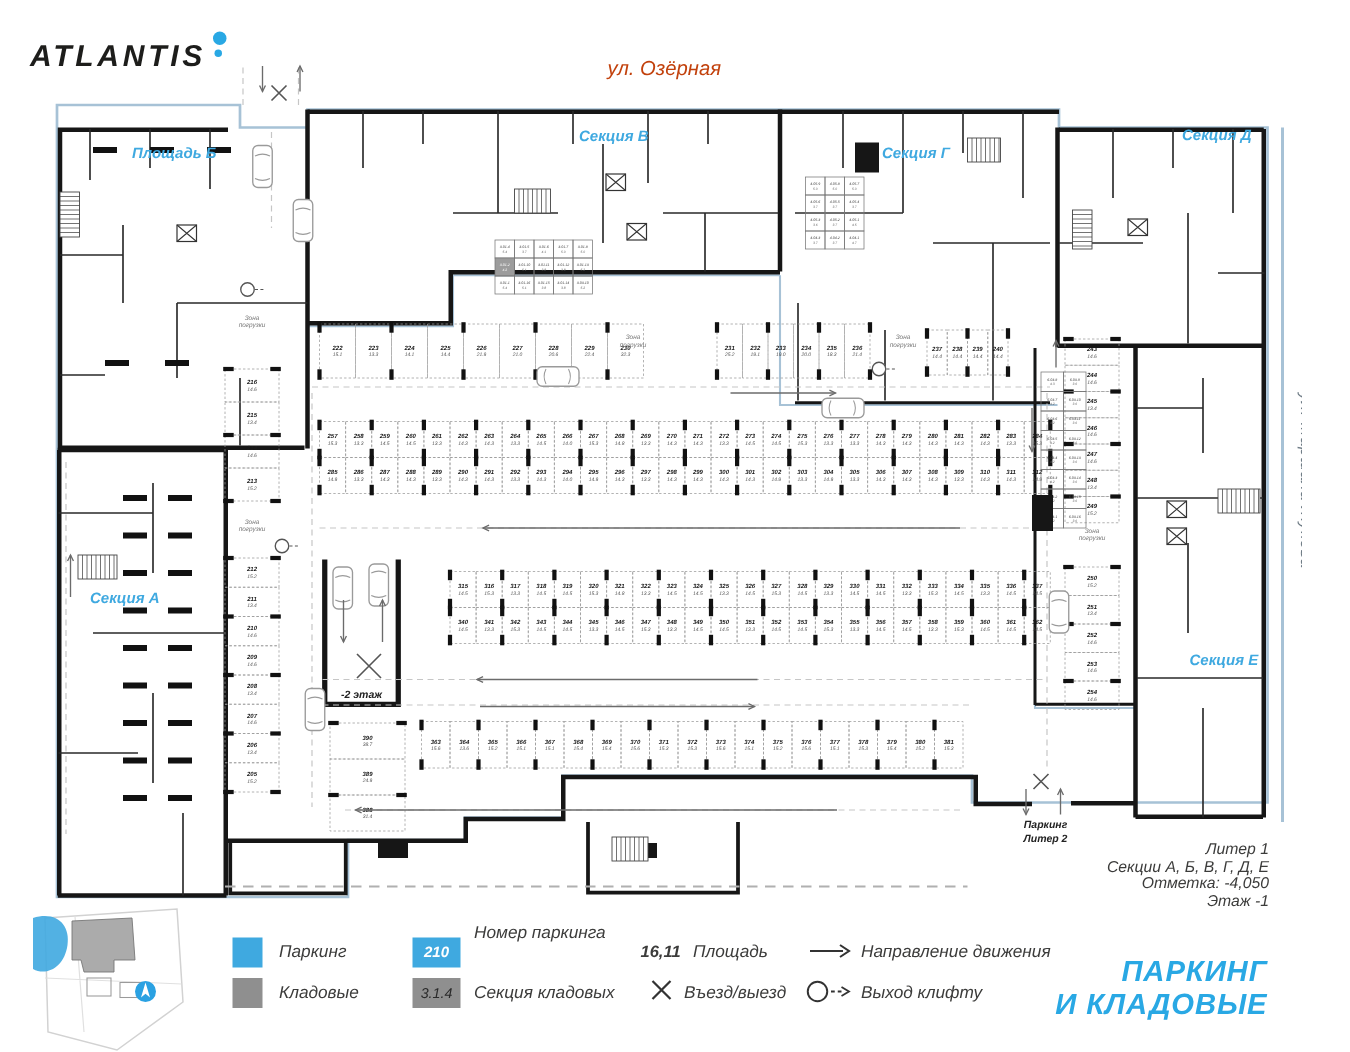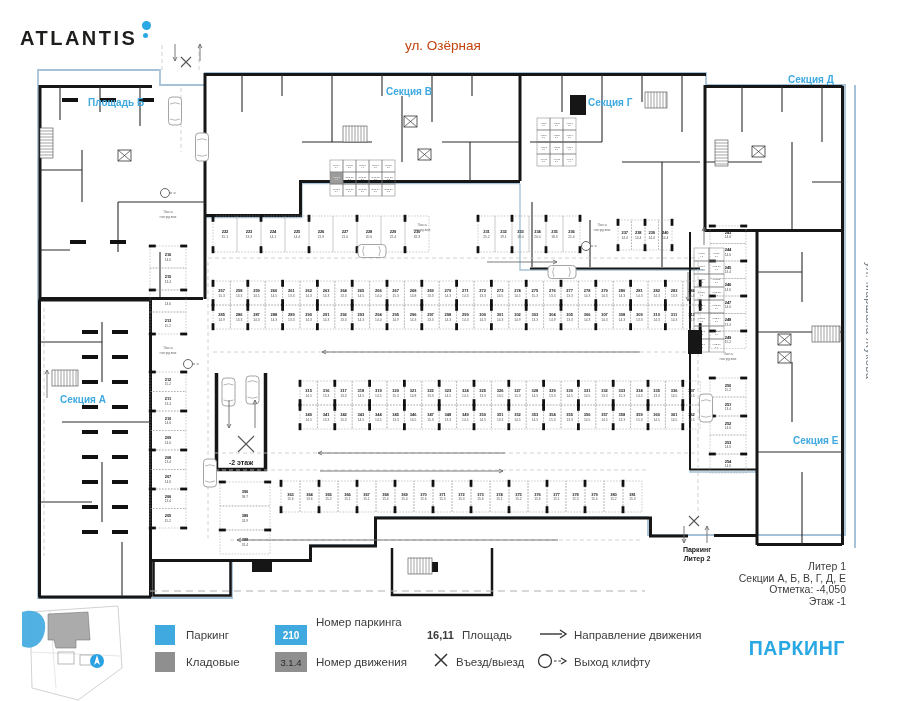--- a/index.html
+++ b/index.html
@@ -1,27 +1,27 @@
 <!DOCTYPE html>
 <html><head>
 <meta charset="utf-8">
 <style>
   html,body{margin:0;padding:0;background:#fff;}
   #stage{position:relative;width:868px;height:701px;background:#fff;overflow:hidden;
-         font-family:"Liberation Sans",sans-serif;}
+         font-family:"Liberation Sans",sans-serif;font-style:italic;}
   #plan-svg{position:absolute;left:0;top:0;}
   .abs{position:absolute;}
   .logo{left:20px;top:27px;font-size:20px;font-weight:bold;letter-spacing:2.5px;color:#1d1d1b;}
   .dot1{left:142px;top:21px;width:9px;height:9px;border-radius:50%;background:#29a8e4;}
   .dot2{left:143px;top:33px;width:5px;height:5px;border-radius:50%;background:#29a8e4;}
   .street-top{left:405px;top:38px;font-size:13.5px;color:#c2410c;}
   .street-right{left:864px;top:262px;writing-mode:vertical-rl;font-size:11px;color:#6e7b85;letter-spacing:.5px;}
   .sec{color:#3fa9e0;font-size:10px;font-weight:700;white-space:nowrap;}
   .sec-b{left:88px;top:97px;}  .sec-v{left:386px;top:86px;text-align:center;}  .sec-g{left:588px;top:97px;}
-  .sec-d{left:788px;top:74px;} .sec-a{left:60px;top:394px;}  .sec-e{left:793px;top:435px;}
+  .sec-d{left:788px;top:85px;} .sec-a{left:60px;top:394px;}  .sec-e{left:793px;top:435px;}
   .info{right:22px;top:561px;text-align:right;font-size:10.5px;line-height:11.5px;color:#3c3c3b;}
   .sw{width:20px;height:20px;}
   .sw-blue{background:#3fa9e0;}
   .sw-gray{background:#8f8f8f;}
   .numbox{width:32px;height:20px;display:flex;align-items:center;justify-content:center;
           font-size:10px;font-weight:700;}
   .numbox.blue{background:#3fa9e0;color:#fff;}
   .numbox.gray{background:#8f8f8f;color:#2a2a2a;font-weight:400;font-size:9.5px;}
   .leg-lbl{font-size:11.5px;color:#3c3c3b;white-space:nowrap;}
   .leg-val{font-size:11px;font-weight:700;color:#3c3c3b;}
@@ -1620,21 +1620,21 @@
   </div>
 
   <div class="abs sw sw-blue" style="left:155px;top:625px;"></div>
   <div class="abs leg-lbl" style="left:186px;top:629px;">Паркинг</div>
   <div class="abs sw sw-gray" style="left:155px;top:652px;"></div>
   <div class="abs leg-lbl" style="left:186px;top:656px;">Кладовые</div>
 
   <div class="abs numbox blue" style="left:275px;top:625px;">210</div>
   <div class="abs leg-lbl" style="left:316px;top:616px;">Номер паркинга</div>
   <div class="abs numbox gray" style="left:275px;top:652px;">3.1.4</div>
-  <div class="abs leg-lbl" style="left:316px;top:656px;">Номер движения</div>
+  <div class="abs leg-lbl" style="left:316px;top:656px;">Секция кладовых</div>
 
   <div class="abs leg-val" style="left:427px;top:629px;text-align:right;">16,11</div>
   <div class="abs leg-lbl" style="left:462px;top:629px;">Площадь</div>
   <svg class="abs" style="left:433px;top:652px;" width="16" height="16">
     <path d="M2,2 L14,14 M14,2 L2,14" stroke="#333" stroke-width="1.5"></path>
   </svg>
   <div class="abs leg-lbl" style="left:456px;top:656px;">Въезд/выезд</div>
 
   <svg class="abs" style="left:538px;top:628px;" width="30" height="12">
     <path d="M2,6 H24" stroke="#333" stroke-width="1.4"></path>
@@ -1643,14 +1643,15 @@
   <div class="abs leg-lbl" style="left:574px;top:629px;">Направление движения</div>
   <svg class="abs" style="left:536px;top:652px;" width="34" height="18">
     <circle cx="9" cy="9" r="6.5" fill="none" stroke="#333" stroke-width="1.3"></circle>
     <path d="M18,9 H27" stroke="#333" stroke-width="1.2" stroke-dasharray="2.5 2"></path>
     <path d="M25,6 L30,9 L25,12" fill="none" stroke="#333" stroke-width="1.2"></path>
   </svg>
   <div class="abs leg-lbl" style="left:574px;top:656px;">Выход клифту</div>
 
   <div class="abs main-title">
     <div>ПАРКИНГ</div>
+    <div>И КЛАДОВЫЕ</div>
   </div>
 </div>
 
 </body></html>

